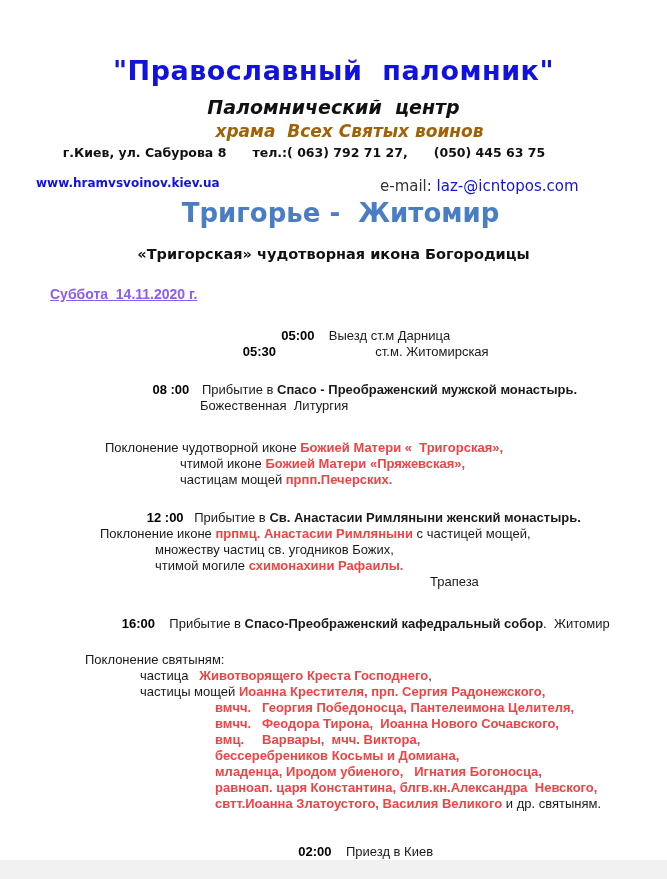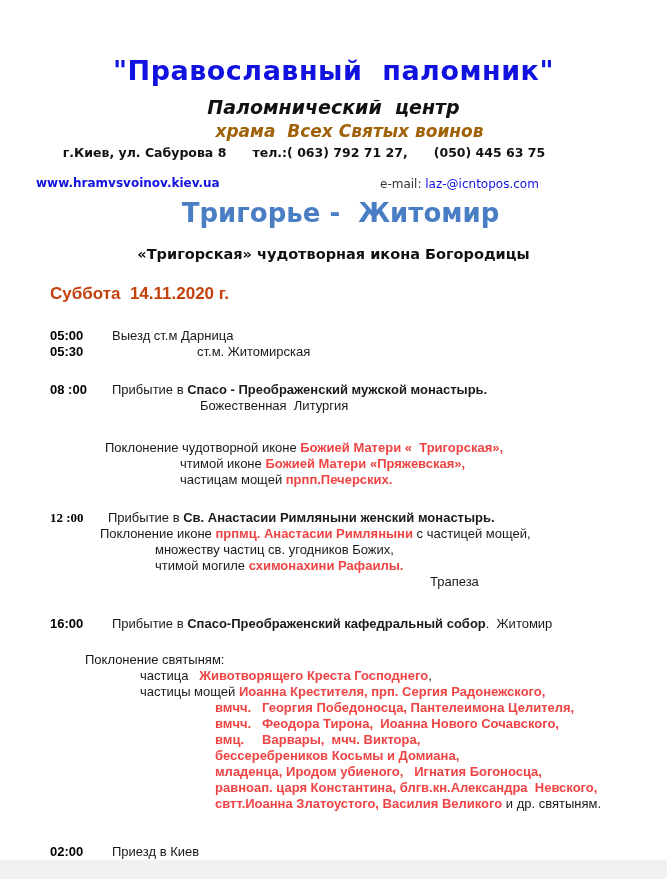--- a/index.html
+++ b/index.html
@@ -95,21 +95,21 @@
     font-size: 12px;
     font-weight: bold;
     color: #1212e0;
     text-decoration: none;
     white-space: pre;
   }
   .email-wrap {
     position: absolute;
     left: 380px; top: 1px;
     font-family: "DejaVu Sans", sans-serif;
-    font-size: 12px;
+    font-size: 15px;
     color: #333333;
     white-space: pre;
   }
   .email-wrap .email-addr {
     color: #1212e0;
   }
 
   
   .trip-title {
     position: absolute;
@@ -145,43 +145,44 @@
     font-size: 13px;
     line-height: 16px;
     white-space: pre;
     color: #1a1a1a;
   }
   .line b { font-weight: bold; color: #ef4444; }
 
   .date-line {
     margin-left: 50px;
     font-weight: bold;
-    font-size: 17px;
+    font-size: 14px;
     line-height: 16px;
     white-space: pre;
-    color: #c2410c;
+    color: #8b5cf6;
+    text-decoration: underline;
   }
 
   .row {
     position: relative;
     line-height: 16px;
     white-space: pre;
     font-size: 13px;
     color: #1a1a1a;
+    text-align: center;
   }
   .row .t {
     display: inline-block;
     width: 62px;
     margin-left: 50px;
     font-weight: bold;
     color: #000000;
   }
   .row .t.narrow {
     width: 58px;
-    font-family: Liberation Serif, serif;
   }
 
   .ind-85  { margin-left: 85px; }
   .ind-100 { margin-left: 100px; }
   .ind-105 { margin-left: 105px; }
   .ind-140 { margin-left: 140px; }
   .ind-155 { margin-left: 155px; }
   .ind-180 { margin-left: 180px; }
   .ind-200 { margin-left: 200px; }
   .ind-215 { margin-left: 215px; }

